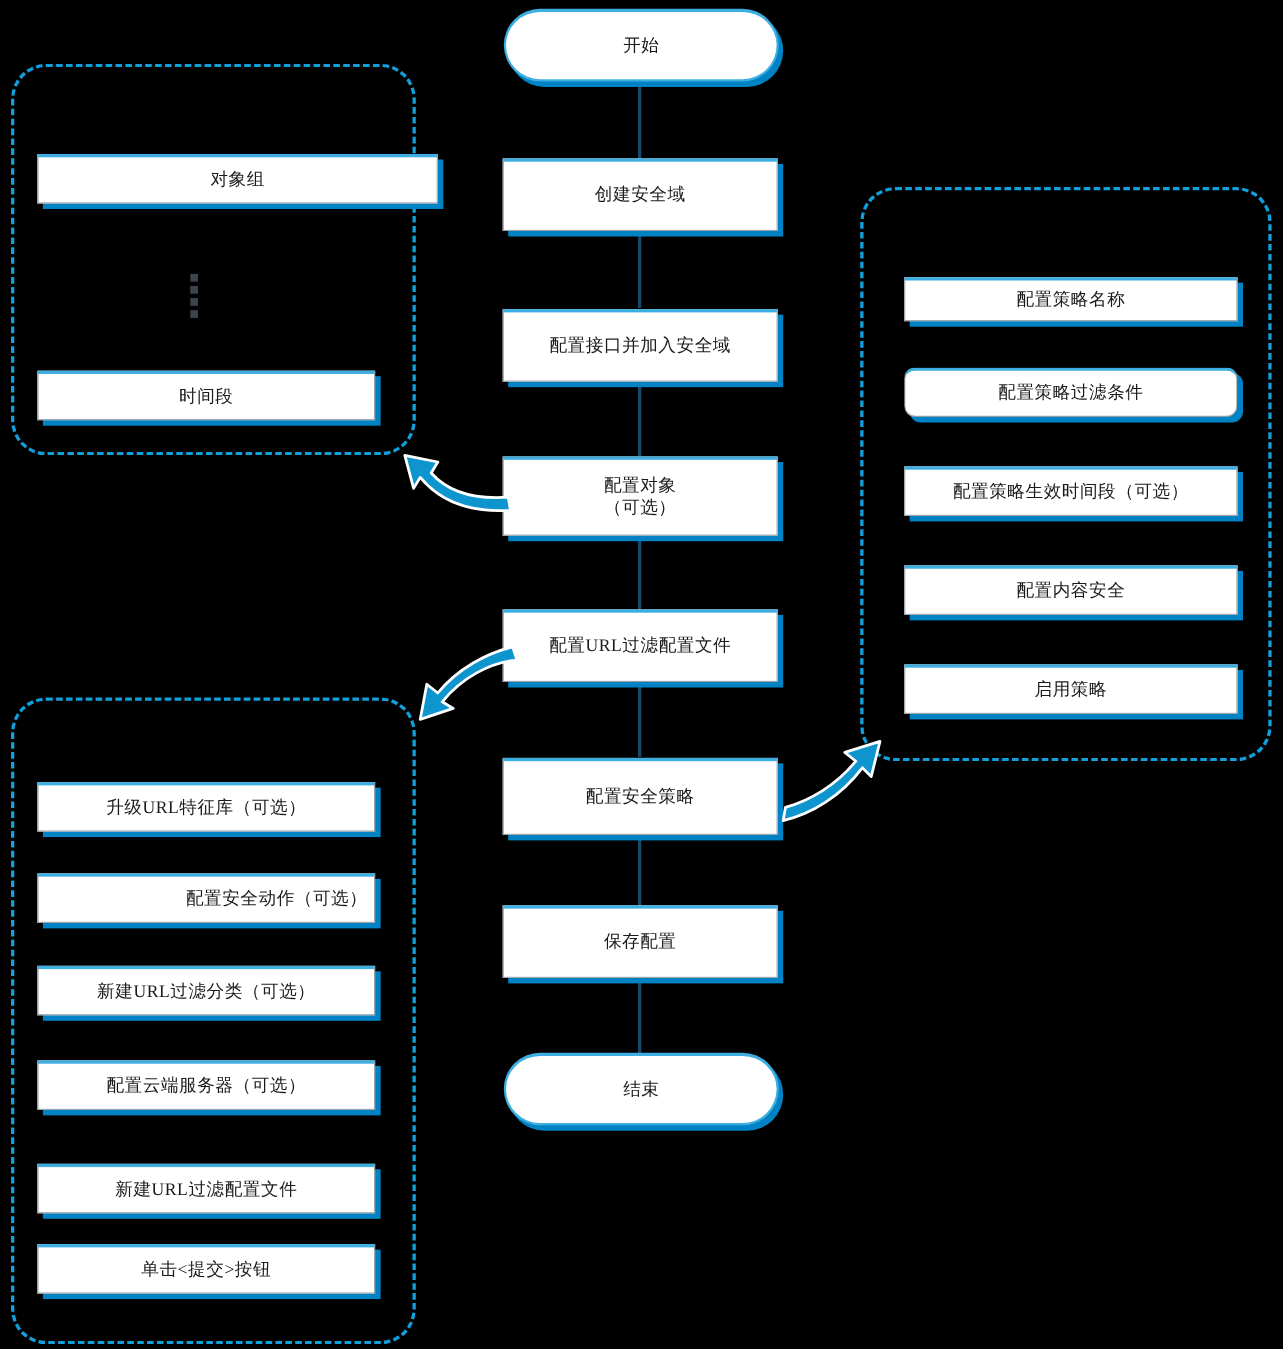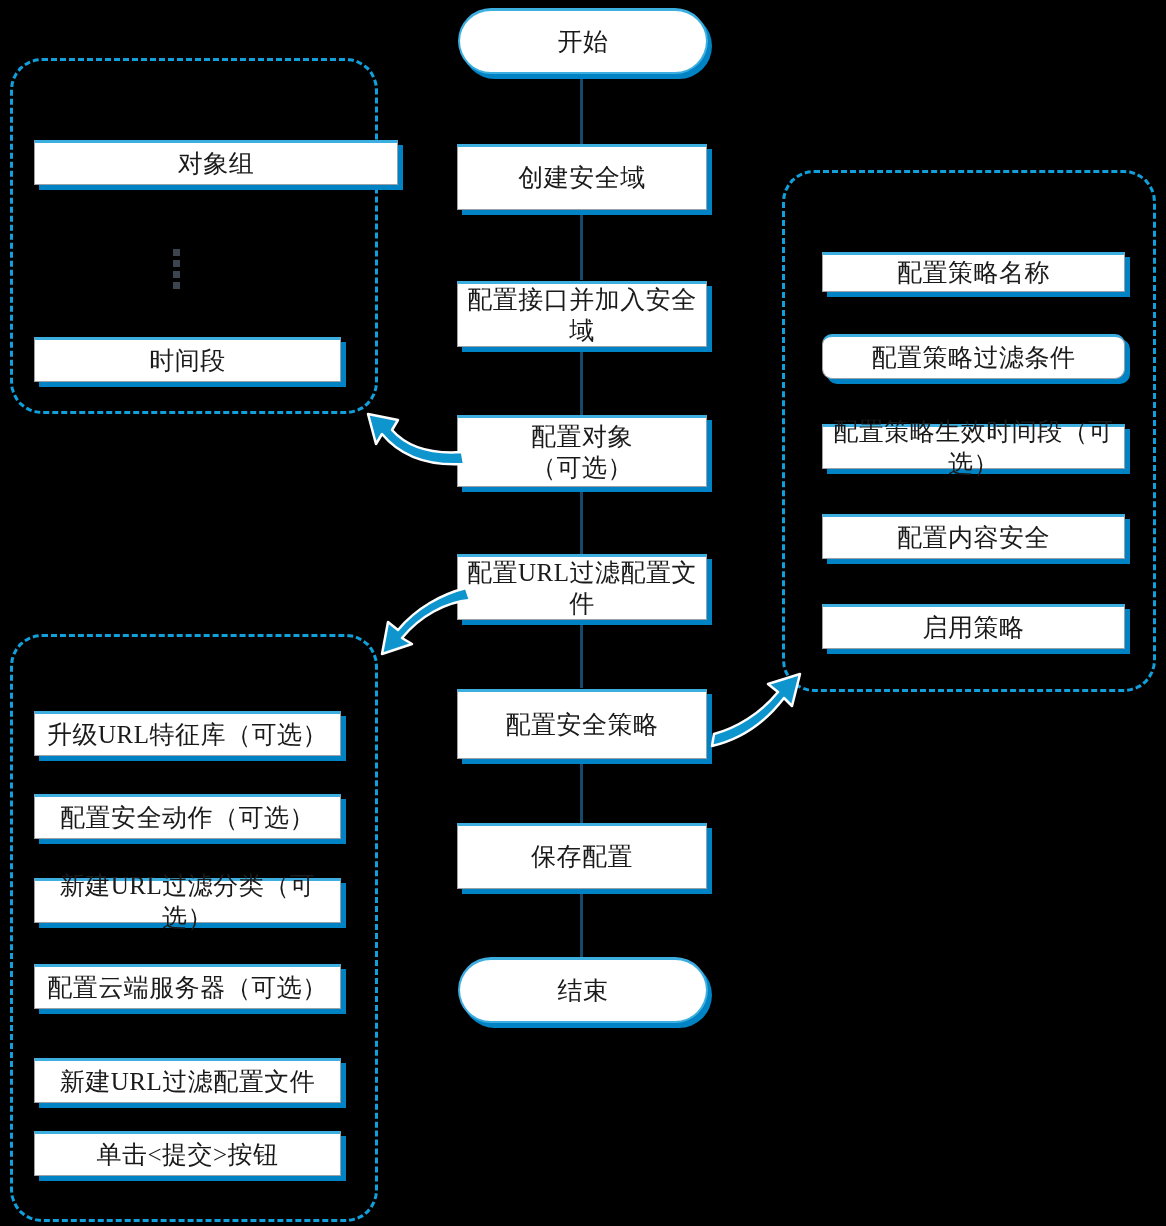--- a/index.html
+++ b/index.html
@@ -34,21 +34,21 @@
     border-top: 3px solid #3CAEE0;
     border-left: 1px solid #9aa0a6;
     border-right: 1px solid #9aa0a6;
     border-bottom: 1px solid #9aa0a6;
     box-shadow: 5px 5px 0 0 #0083C4;
     display: flex;
     align-items: center;
     justify-content: center;
     text-align: center;
     color: #1a1a1a;
-    font-size: 25px;
+    font-size: 16px;
     line-height: 1.25;
     letter-spacing: 0.5px;
     padding: 2px 6px;
   }
   .node.terminal {
     border-radius: 999px;
     border-top: 3px solid #3CAEE0;
     border-left: 2px solid #3CAEE0;
     border-right: 2px solid #3CAEE0;
     border-bottom: 2px solid #3CAEE0;
@@ -107,21 +107,21 @@
 
   <div class="node" style="left:34px; top:337px; width:307px; height:45px;">
     <span class="node-text">时间段</span>
   </div>
 
   <div class="group-box" style="left:10px; top:634px; width:368px; height:588px;"></div>
 
   <div class="node" style="left:34px; top:711px; width:307px; height:45px;">
     <span class="node-text">升级URL特征库（可选）</span>
   </div>
-  <div class="node" style="left:34px; top:794px; width:307px; height:45px;">
+  <div class="node" style="left:34px; top:794px; width:307px; height:45px;justify-content:flex-end;">
     <span class="node-text">配置安全动作（可选）</span>
   </div>
   <div class="node" style="left:34px; top:878px; width:307px; height:45px;">
     <span class="node-text">新建URL过滤分类（可选）</span>
   </div>
   <div class="node" style="left:34px; top:964px; width:307px; height:45px;">
     <span class="node-text">配置云端服务器（可选）</span>
   </div>
   <div class="node" style="left:34px; top:1048px; width:307px; height:45px;margin-top:10px;">
     <span class="node-text">新建URL过滤配置文件</span>

